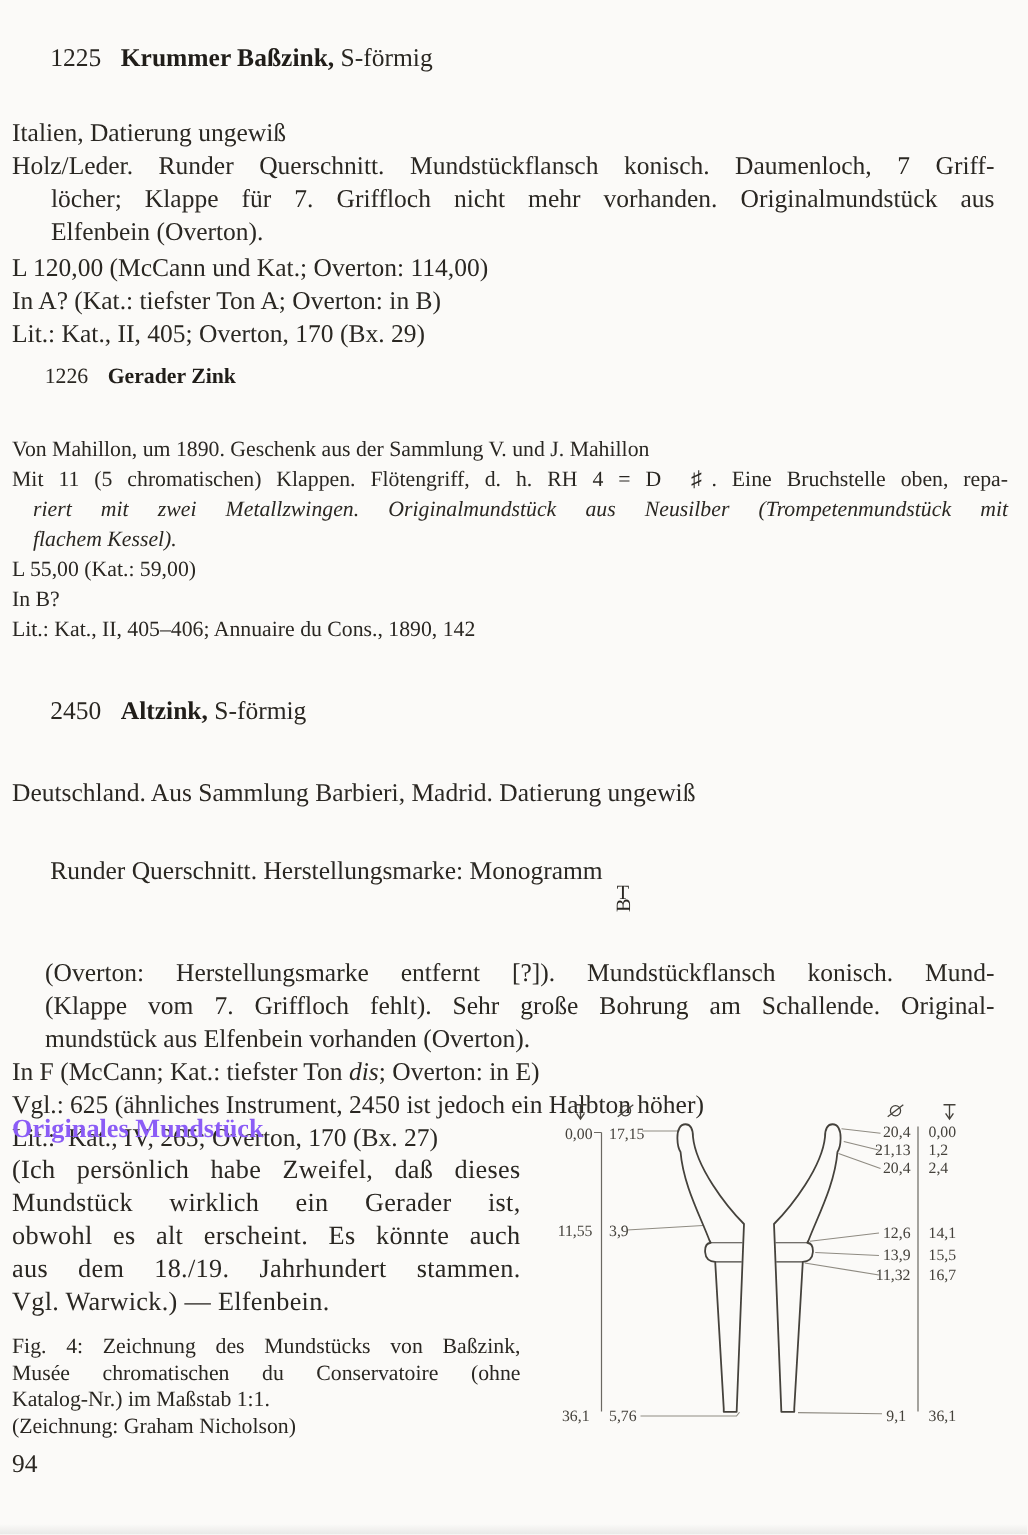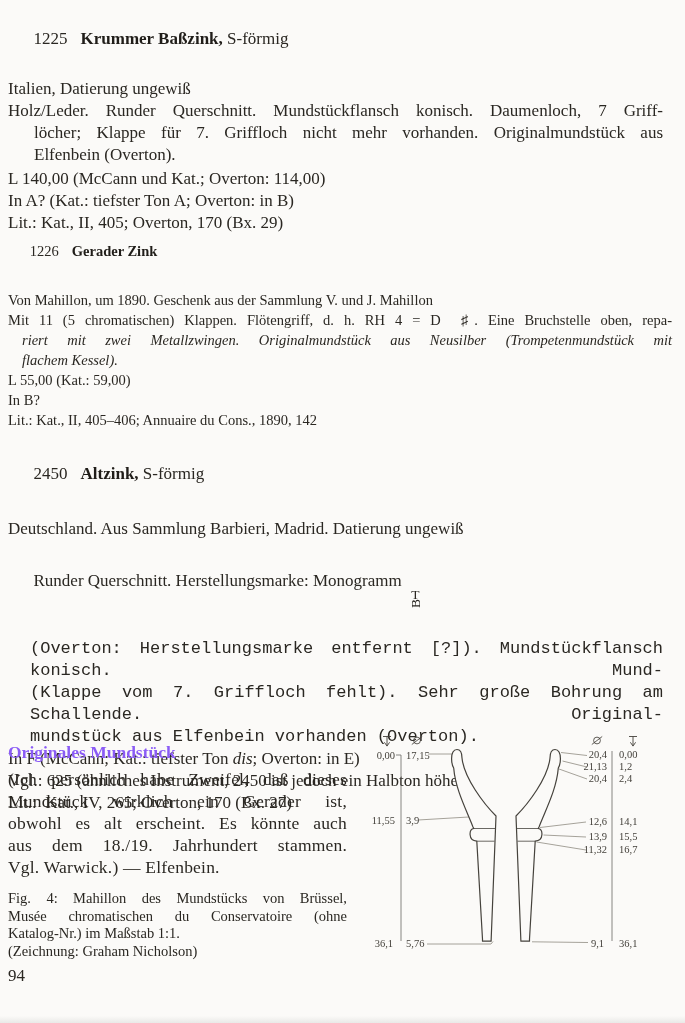--- a/index.html
+++ b/index.html
@@ -29,21 +29,21 @@
   .jl{white-space:pre-wrap;text-align:justify;text-align-last:justify;}
   .cont14{margin-left:14px;}
   #sec1225{left:8px;top:6px;width:655px;}
   #sec1225 .h{margin-bottom:6px;}
   #sec1225 .meta-gap{margin-top:2px;}
   #sec1226{left:8px;top:221px;width:664px;}
   #sec1226 .h{margin-bottom:9px;}
   #sec2450{left:8px;top:441px;width:655px;}
   #sec2450 .h{margin-bottom:11px;}
   #sec2450 .markline{margin-top:8px;}
-  #sec2450 .blockind{margin-left:22px;margin-top:8px;font-family:Liberation Mono, monospace;}
+  #sec2450 .blockind{margin-left:22px;margin-top:8px;}
   #sec2450 .meta-gap{margin-top:3px;}
   .monogram{
     display:inline-flex;flex-direction:column;align-items:center;
     margin-left:9px;vertical-align:-13px;font-size:13.5px;line-height:9px;color:#2a2722;
   }
   .monogram .mg-b{transform:rotate(-90deg);display:inline-block;}
   #leftcol{left:8px;top:741px;width:339px;}
   #leftcol .colhead{font-size:17.5px;font-weight:bold;line-height:23px;color:#8b5cf6;}
   #leftcol .colpara{margin-top:4px;font-size:17.5px;line-height:22px;letter-spacing:0.2px;}
   #leftcol .caption{margin-top:12px;font-size:14.5px;line-height:17.5px;}
@@ -59,21 +59,21 @@
   <section id="sec1225" class="main-txt">
     <div class="h line">
       <span class="num">1225</span><b>Krummer Baßzink,</b><span> S-förmig</span>
     </div>
     <div class="line">Italien, Datierung ungewiß</div>
     <div class="jlist hang26">
         <div>Holz/Leder. Runder Querschnitt. Mundstückflansch konisch. Daumenloch, 7 Griff-</div>
         <div>löcher; Klappe für 7. Griffloch nicht mehr vorhanden. Originalmundstück aus</div>
         <div>Elfenbein (Overton).</div>
       </div>
-    <div class="line meta-gap">L 140,00 (McCann und Kat.; Overton: 114,00)</div>
+    <div class="line meta-gap">L 120,00 (McCann und Kat.; Overton: 114,00)</div>
     <div class="line">In A? (Kat.: tiefster Ton A; Overton: in B)</div>
     <div class="line">Lit.: Kat., II, 405; Overton, 170 (Bx. 29)</div>
   </section>
 
   <section id="sec1226" class="small-txt">
     <div class="h line">
       <span class="num">1226</span><b>Gerader Zink</b>
     </div>
     <div class="line">Von Mahillon, um 1890. Geschenk aus der Sammlung V. und J. Mahillon</div>
     <div class="jlist hang14">
@@ -107,21 +107,21 @@
   <section id="leftcol">
     <div class="colhead line">Originales Mundstück</div>
     <div class="colpara jlist">
         <div>(Ich persönlich habe Zweifel, daß dieses</div>
         <div>Mundstück wirklich ein Gerader ist,</div>
         <div>obwohl es alt erscheint. Es könnte auch</div>
         <div>aus dem 18./19. Jahrhundert stammen.</div>
         <div>Vgl. Warwick.) — Elfenbein.</div>
       </div>
     <div class="caption jlist">
-        <div>Fig. 4: Mahillon des Mundstücks von Brüssel,</div>
+        <div>Fig. 4: Zeichnung des Mundstücks von Baßzink,</div>
         <div>Musée chromatischen du Conservatoire (ohne</div>
         <div>Katalog-Nr.) im Maßstab 1:1.</div>
       </div>
     <div class="caption line" style="margin-top:0;">(Zeichnung: Graham Nicholson)</div>
   </section>
 
   <div id="pagenum">94</div>
 
   <div id="figwrap">
     <svg width="325" height="235" viewBox="0 0 325 235">

